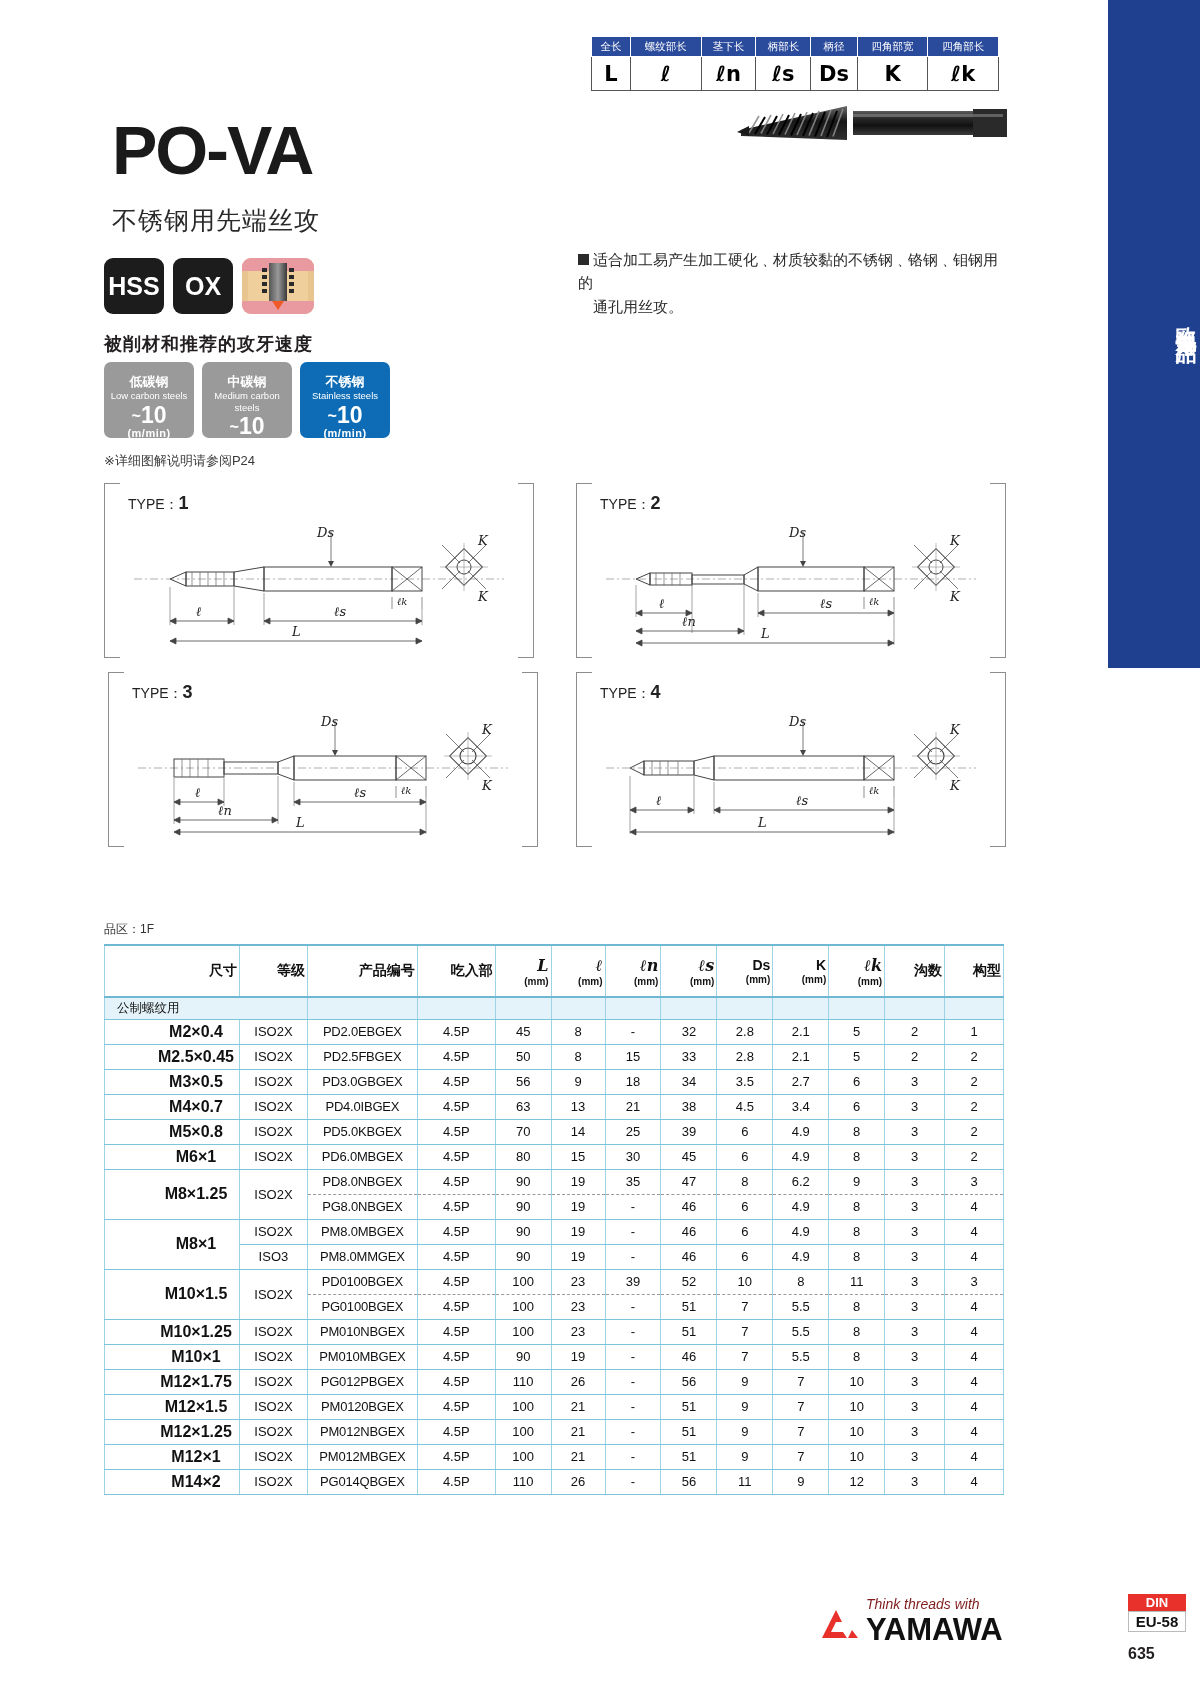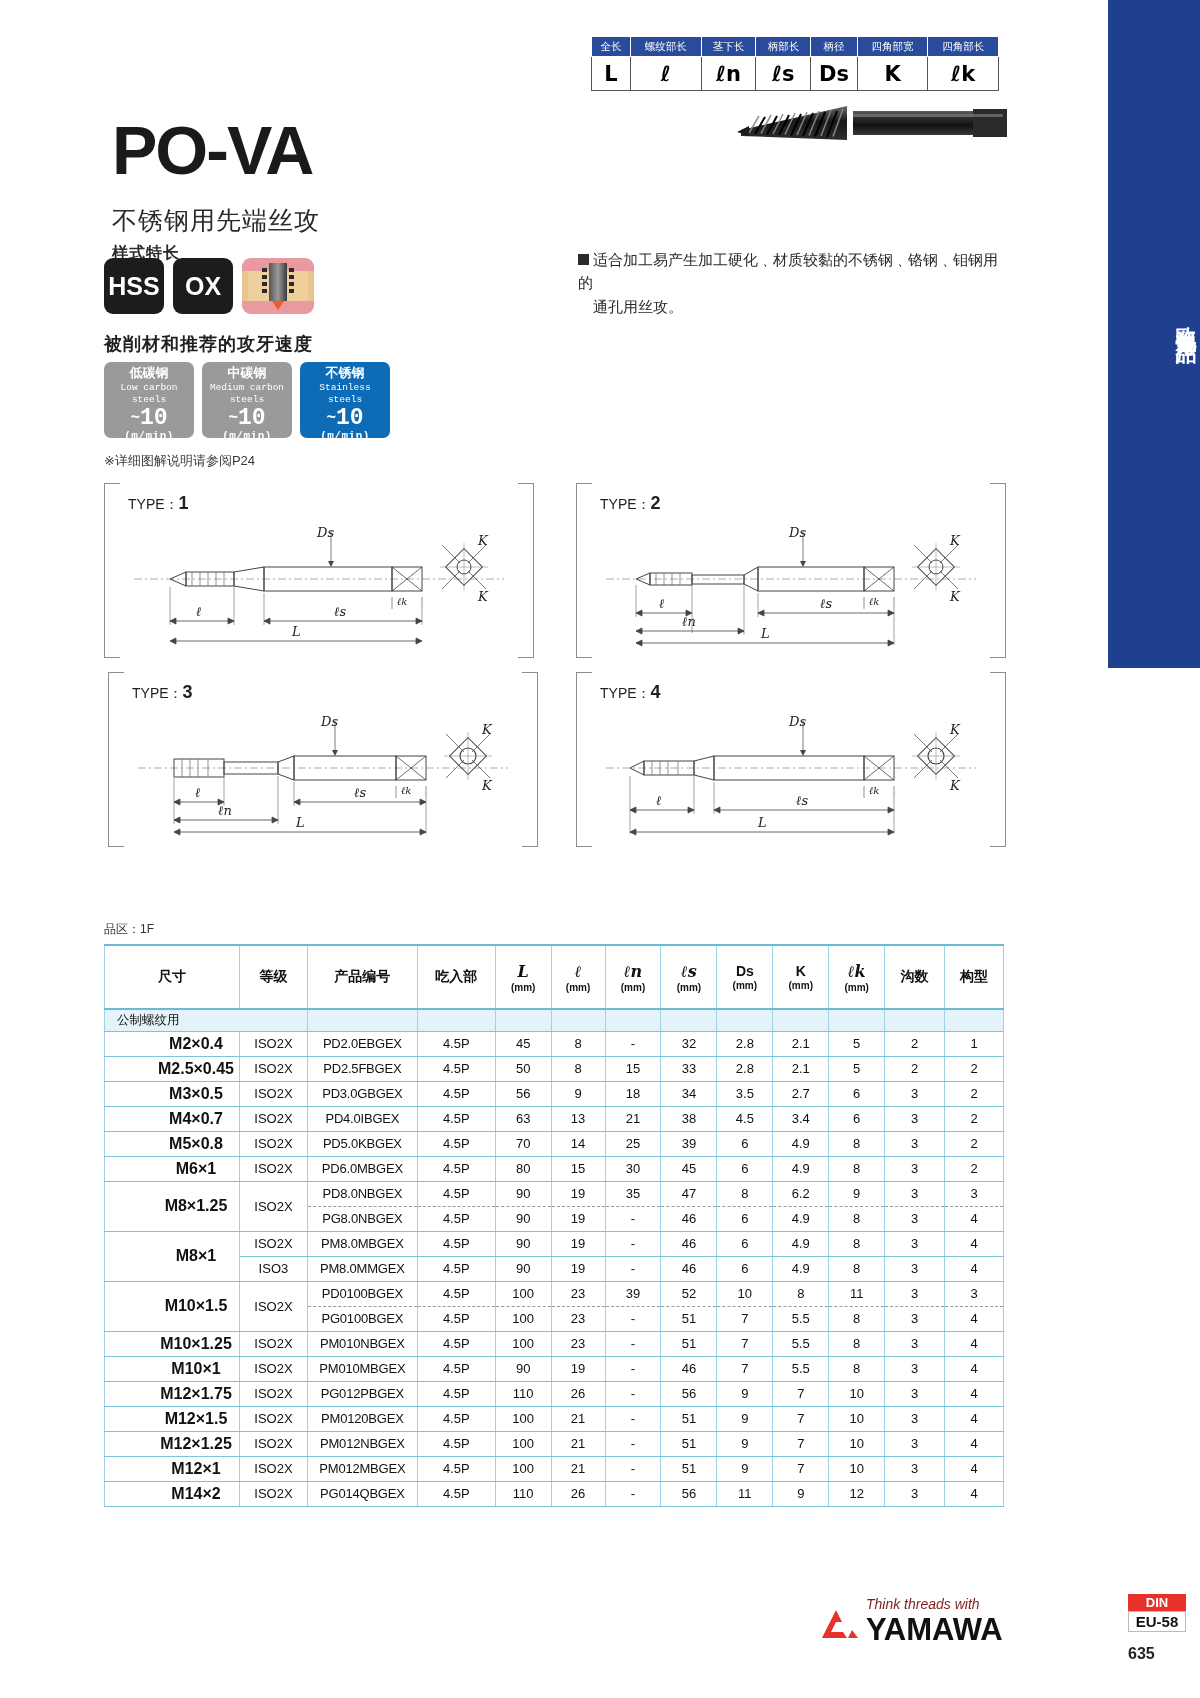--- a/index.html
+++ b/index.html
@@ -110,22 +110,21 @@
     width:0;height:0;border-left:6px solid transparent;border-right:6px solid transparent;
     border-top:9px solid #f05a28;
   }
 
   
   #speed-heading { position:absolute; left:104px; top:332px; font-size:18px; font-weight:bold; letter-spacing:1px; }
   #speed-cards { position:absolute; left:104px; top:362px; display:flex; gap:8px; }
   .speed-card {
     width: 90px; height: 76px; border-radius: 7px;
     background: #9a9a9a; color:#fff; text-align:center;
-    padding-top: 4px;
-    font-family: Liberation Mono, monospace;
+    padding-top: 12px;
   }
   .speed-card.accent { background:#0d6cb5; }
   .speed-card .cn { font-size: 13px; font-weight: bold; line-height:1.25; }
   .speed-card .en { font-size: 9.5px; line-height:1.2; }
   .speed-card .val { font-size: 23px; font-weight: bold; line-height:1.05; margin-top:1px; }
   .speed-card .val .tilde { font-size:16px; vertical-align:2px; }
   .speed-card .unit { font-size: 11px; font-weight:bold; letter-spacing:0.5px; }
   #speed-note { position:absolute; left:104px; top:452px; font-size:13px; color:#3a3a3a; }
 
   
@@ -155,21 +154,21 @@
     width: 900px;
     border-collapse: collapse;
     font-family: "Liberation Sans", sans-serif;
   }
   #spec-table th {
     border-top: 2px solid #6fb8d4;
     border-bottom: 2px solid #6fb8d4;
     border-left: 1px solid #9ed3e6;
     border-right: 1px solid #9ed3e6;
     font-size: 14px; font-weight: bold;
-    padding: 6px 2px; height: 64px; text-align: center;
+    padding: 6px 2px; height: 52px; text-align: right;
     background: #fff; color:#111;
   }
   #spec-table th .unit { display:block; font-size:10px; font-weight:bold; margin-top:1px; }
   #spec-table th .sym { font-family:"DejaVu Serif", serif; font-style:italic; font-size:16px;}
   #spec-table td {
     border-bottom: 1px solid #7cc3dc;
     border-left: 1px solid #9ed3e6;
     border-right: 1px solid #9ed3e6;
     font-size: 13px; text-align:center; height: 25px;
     color:#111; background:#fff;
@@ -270,21 +269,20 @@
   </g>
 
   <path d="M2 42 L14 36 L14 46 Z" fill="#1a1a1a"></path>
 
   <rect x="118" y="24" width="150" height="3" fill="#8e8e8e" opacity="0.55"></rect>
 </svg>
 
 <div id="title-block">
   <div id="product-title">PO-VA</div>
   <div id="product-subtitle">不锈钢用先端丝攻</div>
-  <div id="product-subtitle2">样式特长</div>
 </div>
 
 <div id="badges">
   <div class="badge-sq">HSS</div>
   <div class="badge-sq">OX</div>
   <div id="hole-icon">
     <div class="top-band"></div>
     <div class="wall-l"></div>
     <div class="wall-r"></div>
     <div class="tap"></div>

